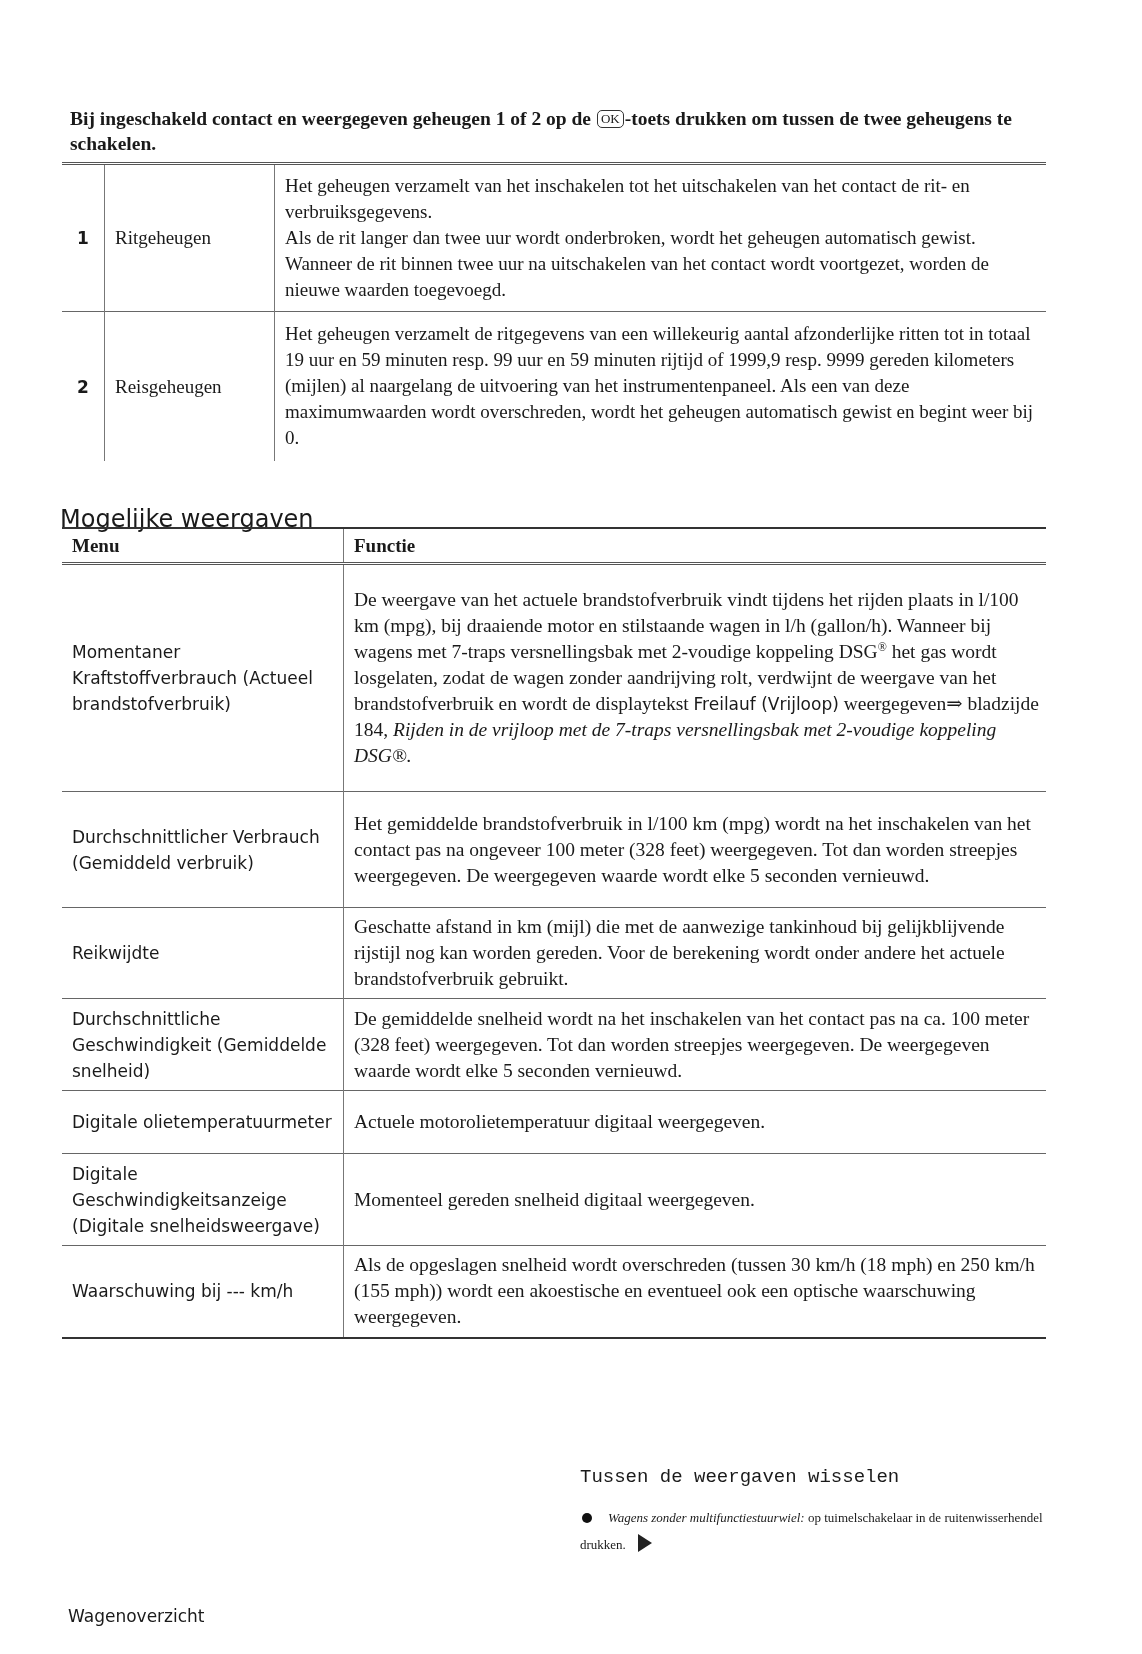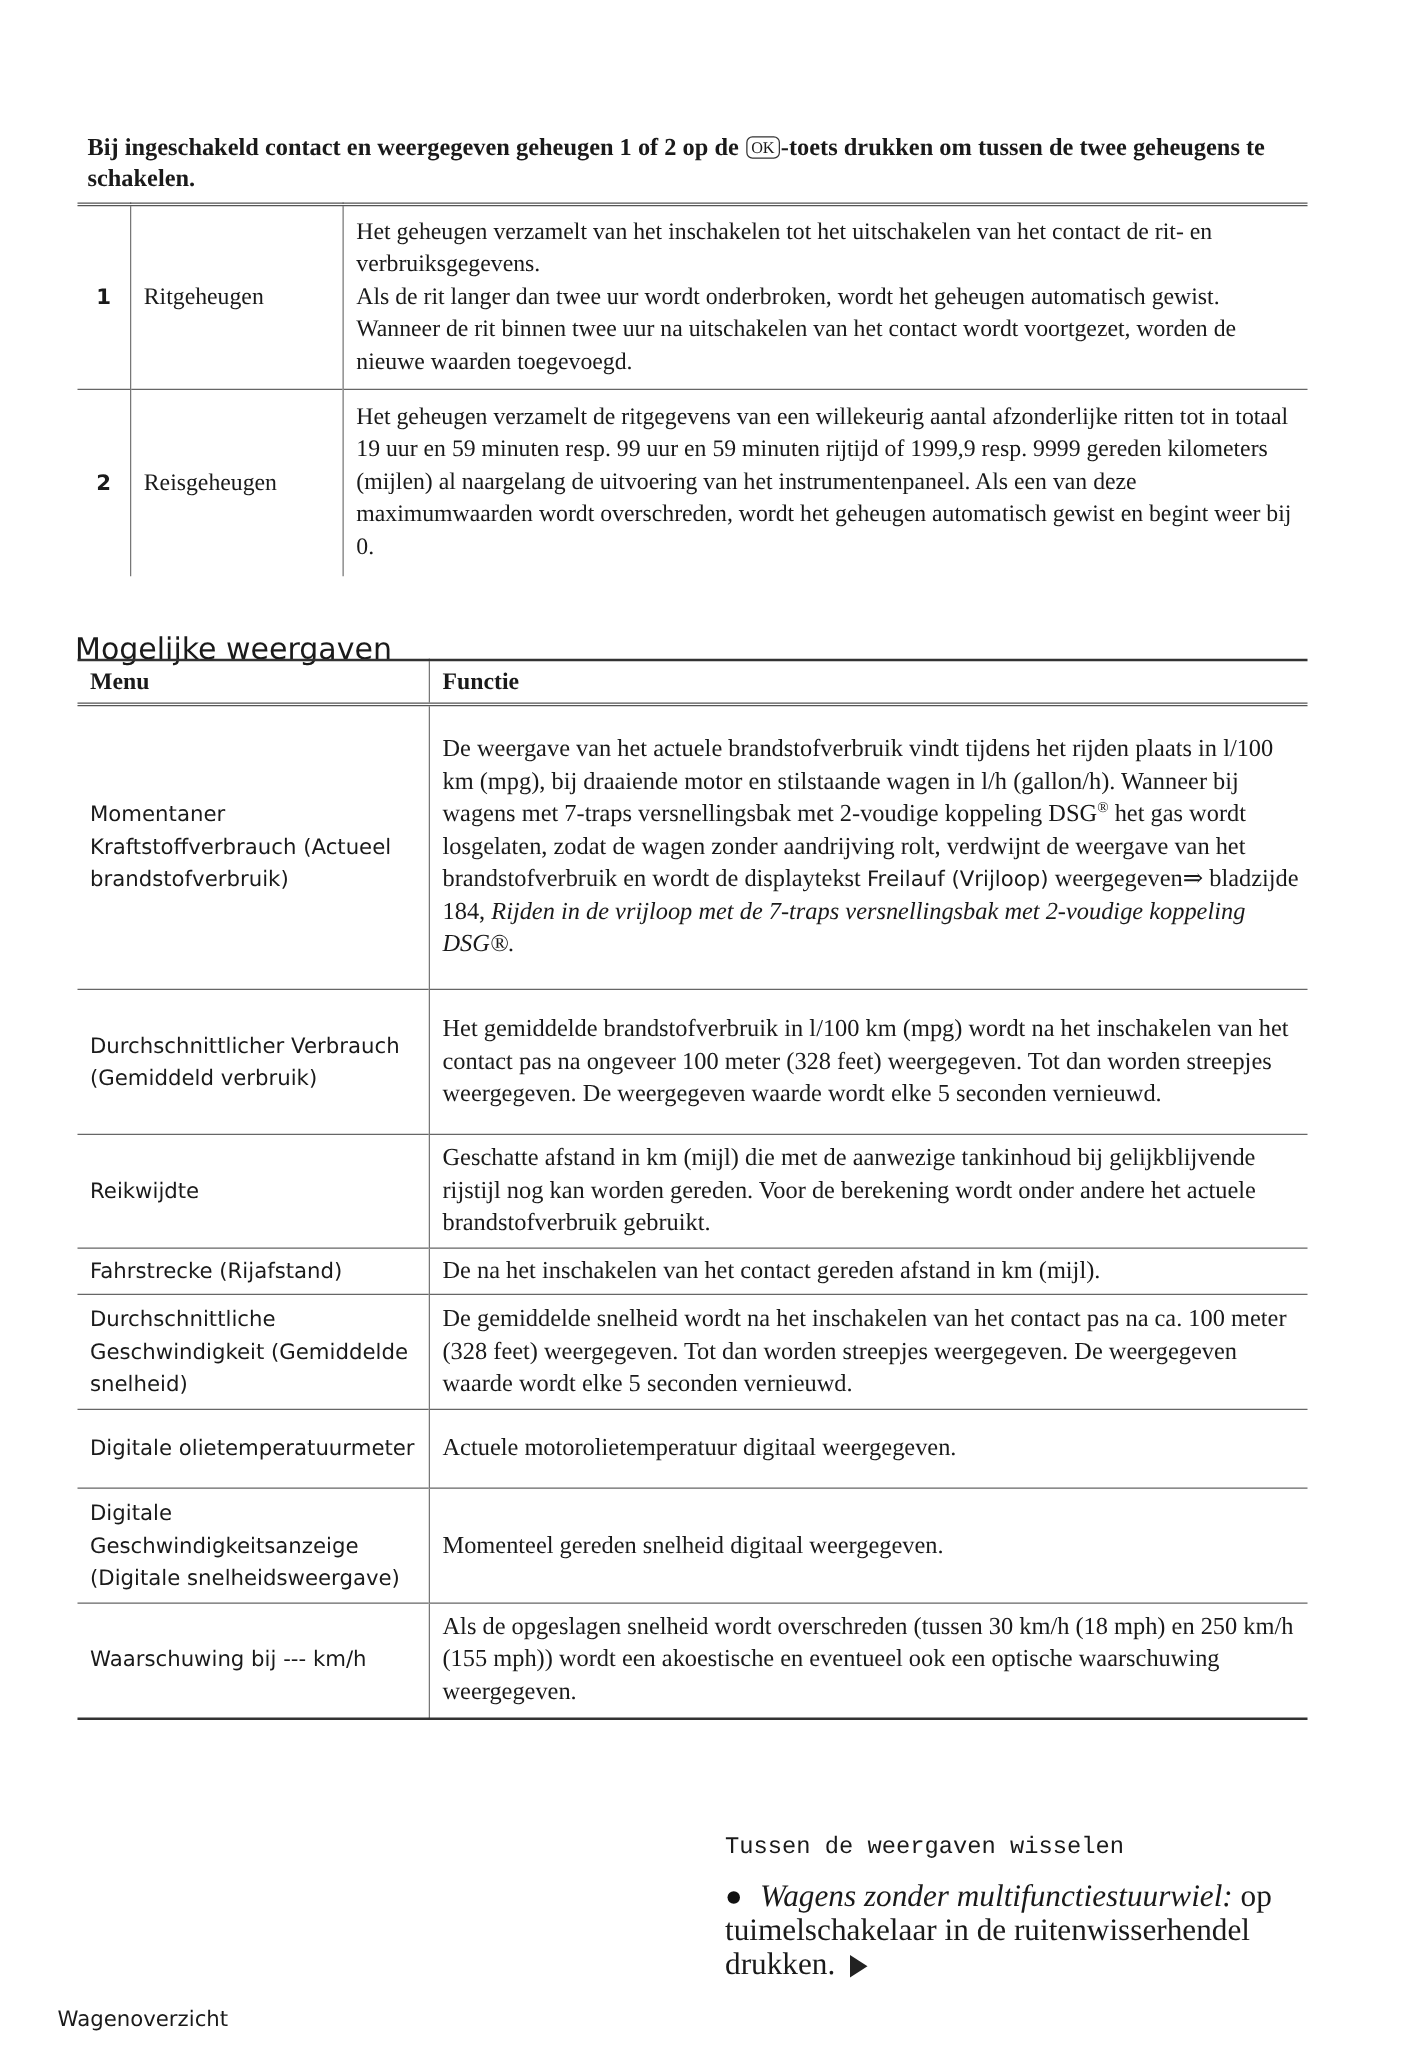--- a/index.html
+++ b/index.html
@@ -62,30 +62,30 @@
   }
   #displays-table td.func {
     font-size: 19.5px; line-height: 26px; padding: 3px 4px 3px 10px;
   }
   .sans-inline { font-family: "DejaVu Sans", sans-serif; font-size: 17px; margin-top: 26px; }
   sup { font-size: 12px; line-height: 0; }
 
   
   #switch-section { position: absolute; left: 580px; top: 1466px; width: 480px; }
   #switch-title { font-family: Liberation Mono, monospace; font-size: 19px; font-weight: 500; margin-bottom: 16px; }
-  #switch-text { font-size: 25px; line-height: 27px; }
+  #switch-text { font-size: 13px; line-height: 27px; }
   .bullet { display: inline-block; width: 10px; height: 10px; border-radius: 50%; background: #111; margin: 0 16px 3px 2px; vertical-align: middle; }
   .continue-arrow {
     display: inline-block; width: 0; height: 0; margin-left: 12px;
     border-top: 9px solid transparent; border-bottom: 9px solid transparent; border-left: 14px solid #222;
     vertical-align: -3px;
   }
 
   #footer-label {
-    position: absolute; left: 46px; top: 1606px;
+    position: absolute; left: 68px; top: 1606px;
     font-family: "DejaVu Sans", sans-serif; font-size: 17px; font-weight: 500;
   }
 </style>
 </head>
 <body>
 
 <div id="intro">
   <span>Bij ingeschakeld contact en weergegeven geheugen 1 of 2 op de </span><span class="ok-key">OK</span><span>-toets drukken om tussen de twee geheugens te schakelen.</span>
 </div>
 
@@ -122,24 +122,20 @@
       <td class="func"><span>De weergave van het actuele brandstofverbruik vindt tijdens het rijden plaats in l/100 km (mpg), bij draaiende motor en stilstaande wagen in l/h (gallon/h). Wanneer bij wagens met 7-traps versnellingsbak met 2-voudige koppeling DSG</span><sup>®</sup><span> het gas wordt losgelaten, zodat de wagen zonder aandrijving rolt, verdwijnt de weergave van het brandstofverbruik en wordt de displaytekst </span><span class="sans-inline">Freilauf (Vrijloop)</span><span> weergegeven⇒ bladzijde 184, </span><i>Rijden in de vrijloop met de 7-traps versnellingsbak met 2-voudige koppeling DSG®.</i></td>
     </tr>
     <tr style="height:116px">
       <td class="menu">Durchschnittlicher Verbrauch (Gemiddeld verbruik)</td>
       <td class="func">Het gemiddelde brandstofverbruik in l/100 km (mpg) wordt na het inschakelen van het contact pas na ongeveer 100 meter (328 feet) weergegeven. Tot dan worden streepjes weergegeven. De weergegeven waarde wordt elke 5 seconden vernieuwd.</td>
     </tr>
     <tr style="height:91px">
       <td class="menu">Reikwijdte</td>
       <td class="func">Geschatte afstand in km (mijl) die met de aanwezige tankinhoud bij gelijkblijvende rijstijl nog kan worden gereden. Voor de berekening wordt onder andere het actuele brandstofverbruik gebruikt.</td>
     </tr>
-    <tr style="height:37px">
-      <td class="menu">Fahrstrecke (Rijafstand)</td>
-      <td class="func">De na het inschakelen van het contact gereden afstand in km (mijl).</td>
-    </tr>
     <tr style="height:92px">
       <td class="menu">Durchschnittliche Geschwindigkeit (Gemiddelde snelheid)</td>
       <td class="func">De gemiddelde snelheid wordt na het inschakelen van het contact pas na ca. 100 meter (328 feet) weergegeven. Tot dan worden streepjes weergegeven. De weergegeven waarde wordt elke 5 seconden vernieuwd.</td>
     </tr>
     <tr style="height:63px">
       <td class="menu">Digitale olietemperatuurmeter</td>
       <td class="func">Actuele motorolietemperatuur digitaal weergegeven.</td>
     </tr>
     <tr style="height:92px">
       <td class="menu">Digitale Geschwindigkeitsanzeige (Digitale snelheidsweergave)</td>

